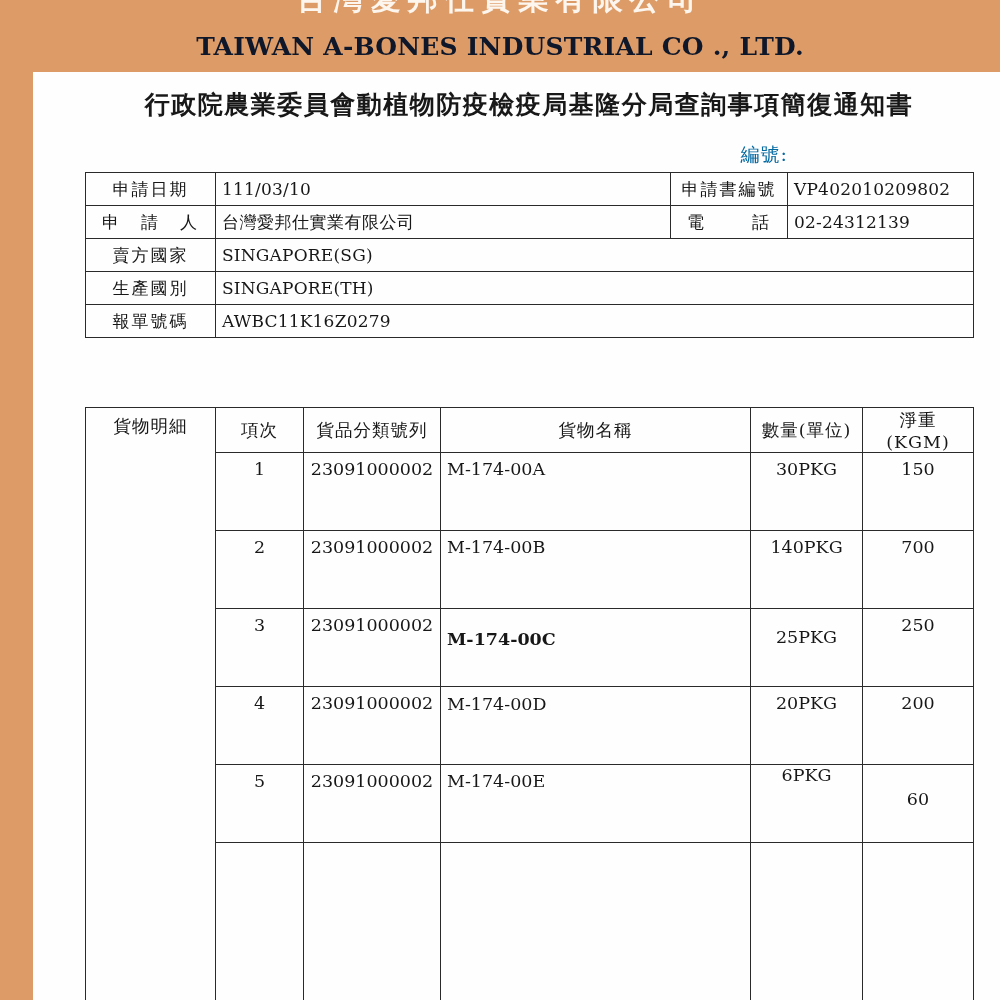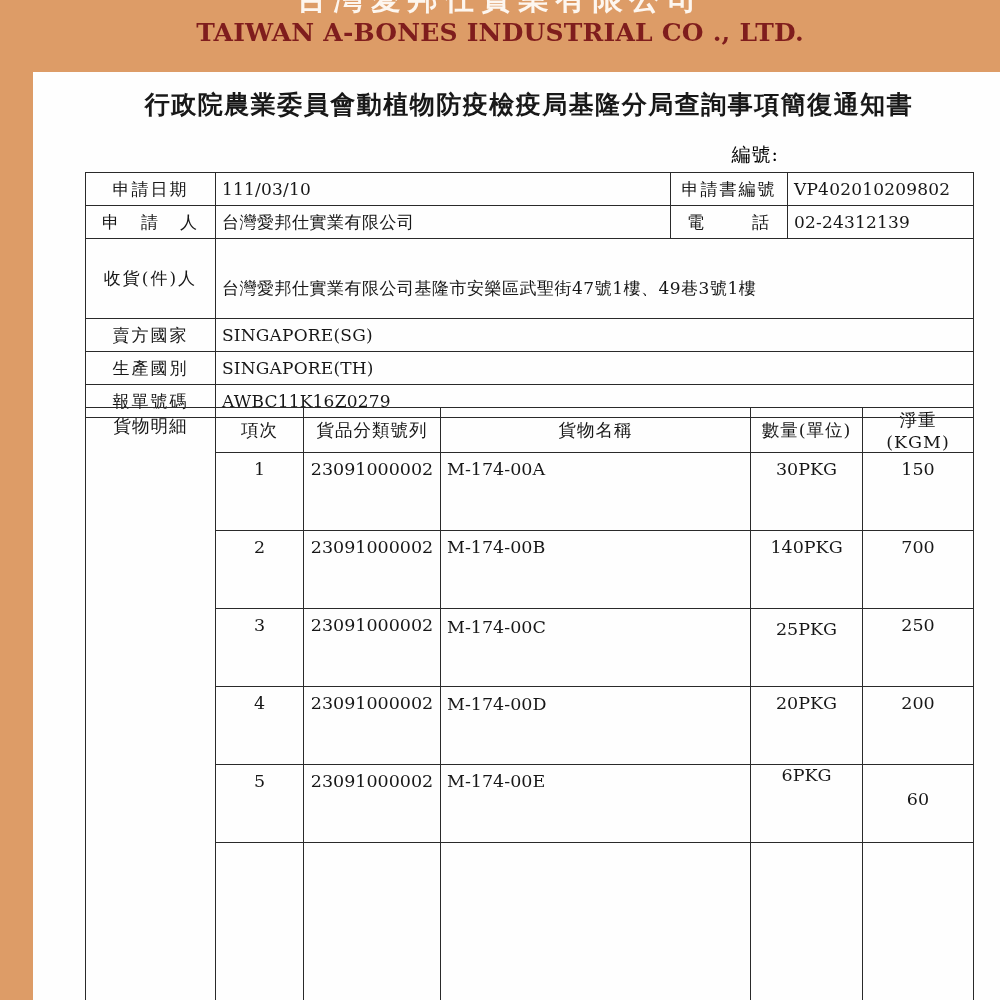--- a/index.html
+++ b/index.html
@@ -45,22 +45,22 @@
     position: absolute; left: 0; top: -21px; width: 1000px;
     color: #fdf6ef;
     font-family: "DejaVu Serif", "Liberation Serif", serif;
     font-weight: bold;
     font-size: 30px;
     letter-spacing: 7px;
     text-align: center;
     white-space: nowrap;
   }
   .lh-en {
-    position: absolute; left: 0; top: 18px; width: 1000px;
-    color: #7f1d1d;
+    position: absolute; left: 0; top: 32px; width: 1000px;
+    color: #0f172a;
     font-family: "DejaVu Serif", "Liberation Serif", serif;
     font-weight: bold;
     font-size: 25px;
     letter-spacing: 0.2px;
     text-align: center;
     white-space: nowrap;
   }
 
   
   .doc {
@@ -73,25 +73,25 @@
     position: absolute; left: 0; top: 6px; width: 888px;
     text-align: center;
     font-family: "DejaVu Serif", "Liberation Serif", serif;
     font-size: 25px;
     font-weight: 600;
     letter-spacing: 1.5px;
     white-space: nowrap;
     color: #181818;
   }
   .serial-label {
-    position: absolute; right: 194px; top: 60px;
+    position: absolute; right: 185px; top: 60px;
     font-family: "DejaVu Serif", "Liberation Serif", serif;
     font-size: 19px;
     letter-spacing: 1px;
-    color: #000000;
+    color: #0369a1;
   }
 
   
   table.frm {
     position: absolute;
     border-collapse: collapse;
     table-layout: fixed;
   }
   table.frm td {
     border: 1.6px solid #2a2a2a;
@@ -198,24 +198,20 @@
           <td class="val-cn">台灣愛邦仕實業有限公司</td>
           <td class="lbl-spread">
             <div class="spread-inner">
               <span>電</span>
               <span>話</span>
             </div>
           </td>
           <td class="val">02-24312139</td>
         </tr>
         <tr>
-          <td class="vmerge-label" style="height:80px">收貨(件)人</td>
-          <td class="val-cn" colspan="3" style="vertical-align:bottom;padding-bottom:18px">台灣愛邦仕實業有限公司基隆市安樂區武聖街47號1樓、49巷3號1樓</td>
-        </tr>
-        <tr>
           <td class="lbl">賣方國家</td>
           <td class="val" colspan="3">SINGAPORE(SG)</td>
         </tr>
         <tr>
           <td class="lbl">生產國別</td>
           <td class="val" colspan="3">SINGAPORE(TH)</td>
         </tr>
         <tr>
           <td class="lbl">報單號碼</td>
           <td class="val" colspan="3">AWBC11K16Z0279</td>
@@ -251,22 +247,22 @@
           <tr>
             <td class="c rowcell-tall" style="vertical-align: top; padding-top: 6px;">2</td>
             <td class="c rowcell-tall" style="vertical-align: top; padding-top: 6px;">23091000002</td>
             <td class="l rowcell-tall" style="vertical-align: top; padding-top: 6px;">M-174-00B</td>
             <td class="c rowcell-tall" style="vertical-align: top; padding-top: 6px;">140PKG</td>
             <td class="c rowcell-tall" style="vertical-align: top; padding-top: 6px;">700</td>
           </tr>
           <tr>
             <td class="c rowcell-tall" style="vertical-align: top; padding-top: 6px;">3</td>
             <td class="c rowcell-tall" style="vertical-align: top; padding-top: 6px;">23091000002</td>
-            <td class="l rowcell-tall" style="vertical-align: top; padding-top: 8px;">M-174-00C</td>
-            <td class="c rowcell-tall" style="vertical-align: top; padding-top: 10px;">25PKG</td>
+            <td class="l rowcell-tall" style="vertical-align: top; padding-top: 20px; font-weight: bold;">M-174-00C</td>
+            <td class="c rowcell-tall" style="vertical-align: top; padding-top: 18px;">25PKG</td>
             <td class="c rowcell-tall" style="vertical-align: top; padding-top: 6px;">250</td>
           </tr>
           <tr>
             <td class="c rowcell-tall" style="vertical-align: top; padding-top: 6px;">4</td>
             <td class="c rowcell-tall" style="vertical-align: top; padding-top: 6px;">23091000002</td>
             <td class="l rowcell-tall" style="vertical-align: top; padding-top: 7px;">M-174-00D</td>
             <td class="c rowcell-tall" style="vertical-align: top; padding-top: 6px;">20PKG</td>
             <td class="c rowcell-tall" style="vertical-align: top; padding-top: 6px;">200</td>
           </tr>
           <tr>

